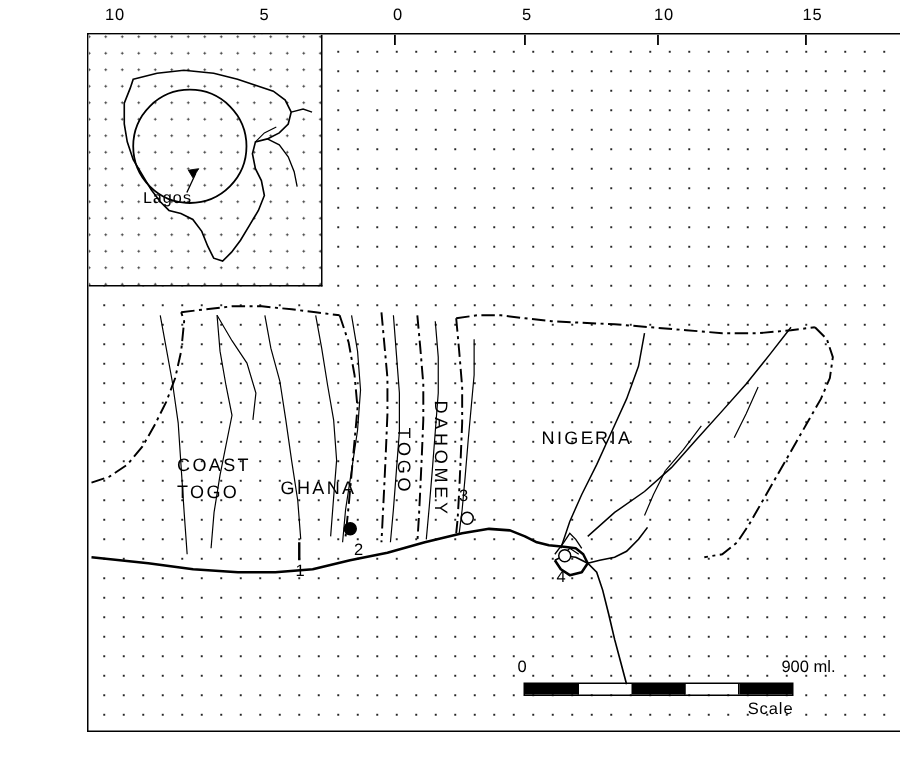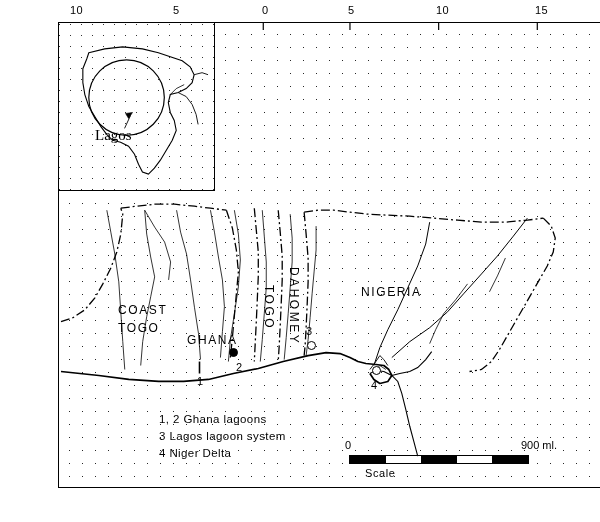--- a/index.html
+++ b/index.html
@@ -59,22 +59,22 @@
   .inset-dots {
     position: absolute;
     inset: 0;
     background-image: radial-gradient(circle, #000 0.6px, rgba(0,0,0,0) 0.8px);
     background-size: 11px 11px;
     background-position: 6px 7px;
     opacity: 0.8;
   }
   .inset-label {
     position: absolute;
-    font-size: 15px;
-    font-family: Liberation Serif, serif;
+    font-size: 11px;
+    font-family: Liberation Mono, monospace;
     color: #000;
   }
   .country-label {
     position: absolute;
     font-family: "Liberation Sans", sans-serif;
     font-size: 12px;
     letter-spacing: 1.6px;
     color: #000;
     font-weight: 400;
     white-space: nowrap;
@@ -137,23 +137,23 @@
     position: absolute;
     top: -16px;
     font-size: 11px;
     font-family: "Liberation Sans", sans-serif;
   }
   .scale-end-left { left: -4px; }
   .scale-end-right { right: -28px; }
   .scale-caption {
     position: absolute;
     top: 12px;
-    left: 16px;
+    left: 0;
     width: 100%;
-    text-align: left;
+    text-align: right;
     font-size: 11px;
     font-family: "Liberation Sans", sans-serif;
     letter-spacing: 0.6px;
   }
   svg.overlay {
     position: absolute;
     inset: 0;
     width: 100%;
     height: 100%;
   }
@@ -232,44 +232,39 @@
         <path d="M 196 186 L 198 208 L 200 230 L 200 254 L 199 278 L 198 300 L 197 320 L 196 340"></path>
         <path d="M 220 188 L 222 210 L 224 234 L 224 258 L 223 282 L 222 304 L 221 324 L 220 340"></path>
         <path d="M 246 190 L 248 212 L 250 236 L 250 260 L 249 284 L 248 306 L 247 324 L 246 334"></path>
         <path d="M 246 190 L 260 188 L 276 188 L 292 190 L 310 192 L 330 193 L 352 194 L 376 196 L 400 198 L 424 200 L 448 200 L 470 198 L 486 196"></path>
         <path d="M 486 196 L 494 204 L 498 216 L 496 230 L 490 244 L 482 258 L 474 272 L 466 286 L 458 300 L 450 314 L 442 328 L 434 340 L 424 348 L 412 350"></path>
       </g>
     </svg>
 
     <div class="country-label" style="left:59px; top:280px;">COAST</div>
     <div class="country-label" style="left:59px; top:298px;">TOGO</div>
-    <div class="country-label" style="left:128px; top:310px;text-align:right;">GHANA</div>
+    <div class="country-label" style="left:128px; top:295px;text-align:right;">GHANA</div>
     <div class="country-label vertical" style="left:203px; top:262px;">TOGO</div>
     <div class="country-label vertical" style="left:228px; top:244px;">DAHOMEY</div>
     <div class="country-label" style="left:302px; top:262px;">NIGERIA</div>
 
     <svg class="overlay" viewBox="0 0 564 466" preserveAspectRatio="none">
       <line x1="141" y1="340" x2="141" y2="352" stroke="#000" stroke-width="1.6"></line>
     </svg>
     <div class="site-num" style="left:138px; top:352px;">1</div>
 
     <div class="site-marker filled" style="left:170px; top:325px;"></div>
     <div class="site-num" style="left:177px; top:338px;">2</div>
 
     <div class="site-marker" style="left:248px; top:318px;"></div>
     <div class="site-num" style="left:247px; top:302px;">3</div>
 
     <div class="site-marker" style="left:313px; top:343px;"></div>
     <div class="site-num" style="left:312px; top:356px;">4</div>
 
-    <div class="legend">
-      <div>1, 2  Ghana lagoons</div>
-      <div>3  Lagos lagoon system</div>
-      <div>4  Niger Delta</div>
-    </div>
 
     <div class="scale-wrap">
       <div class="scale-end-left">0</div>
       <div class="scale-end-right">900 ml.</div>
       <div class="scale-bar">
         <span class="dark"></span>
           <span></span>
           <span class="dark"></span>
           <span></span>
           <span class="dark"></span>

